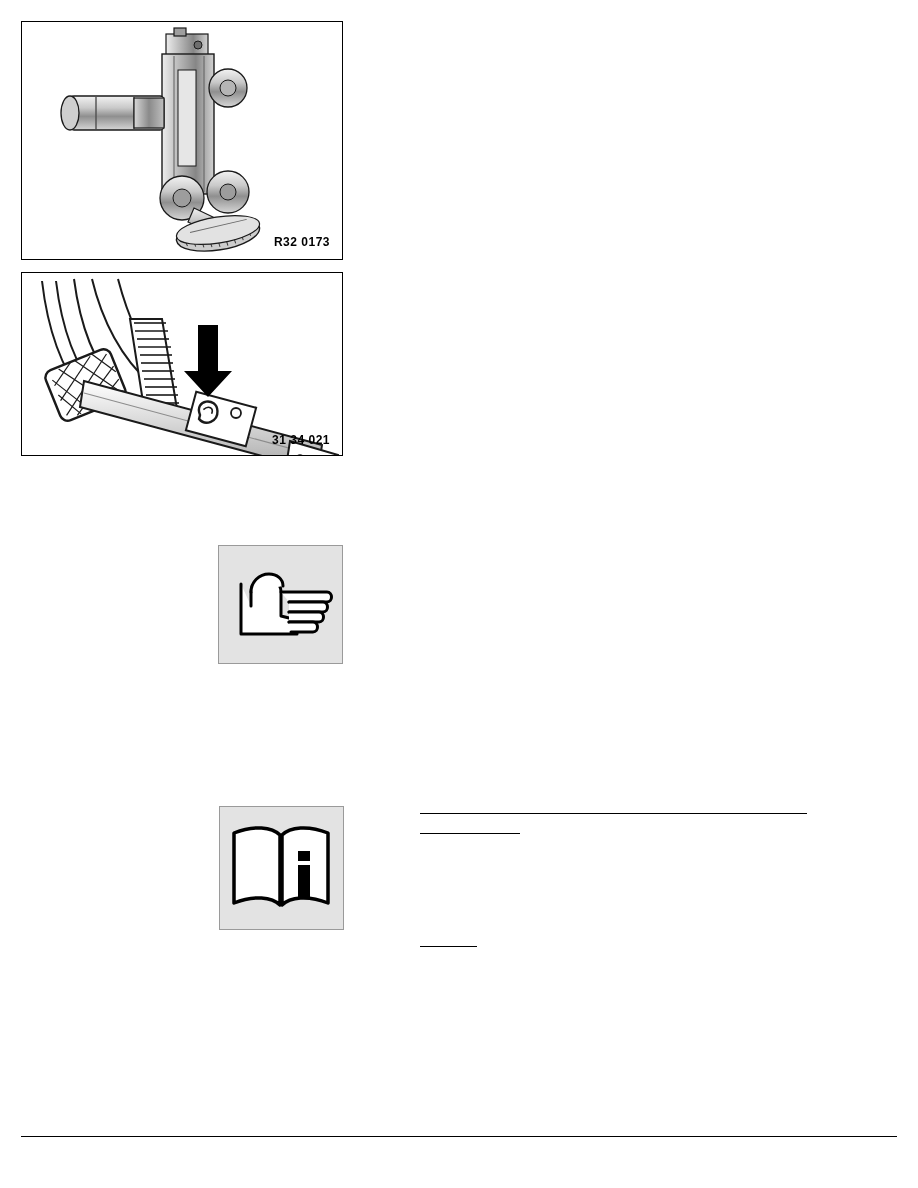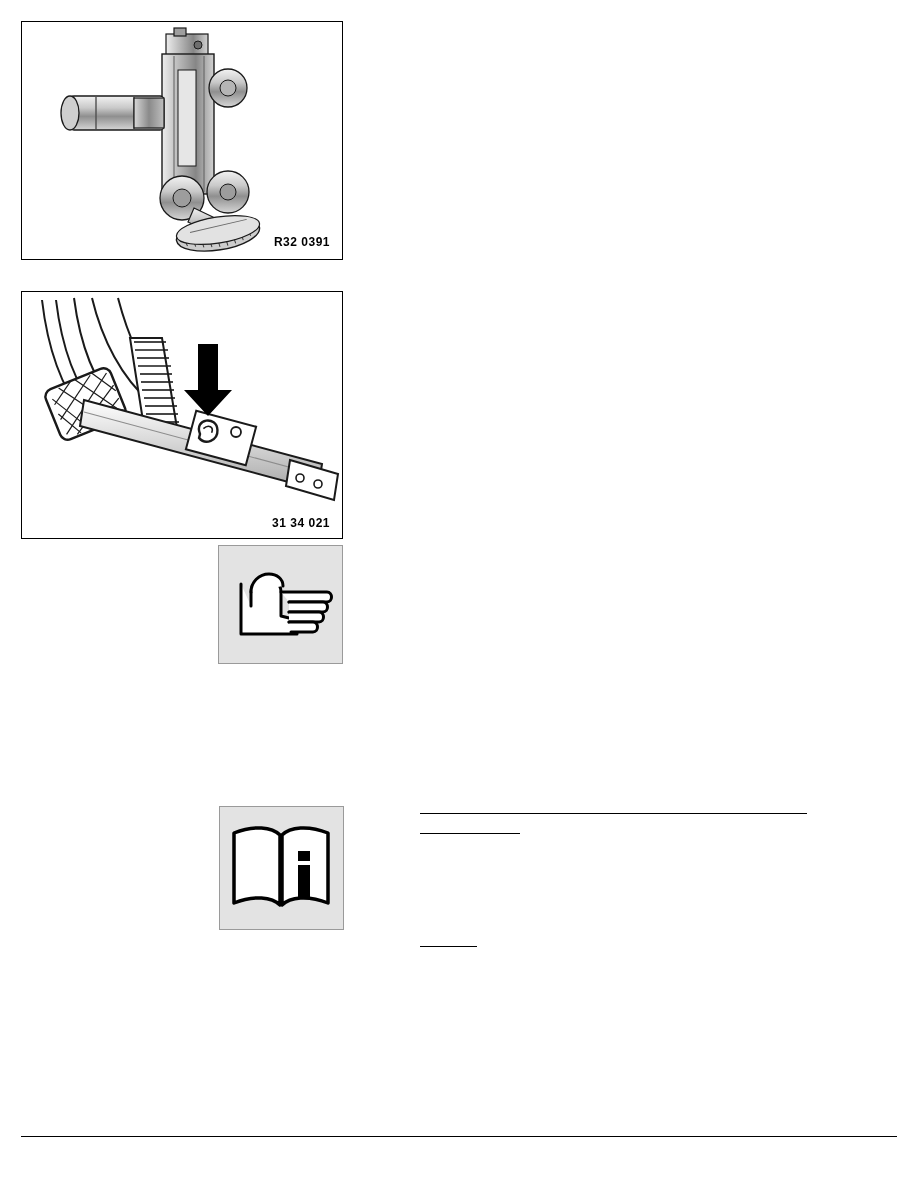--- a/index.html
+++ b/index.html
@@ -34,23 +34,23 @@
   }
 
   #fig-tool {
     left: 21px;
     top: 21px;
     width: 322px;
     height: 239px;
   }
   #fig-pedal {
     left: 21px;
-    top: 291px;
+    top: 272px;
     width: 322px;
-    height: 248px;
+    height: 184px;
   }
 
   
   .icon-panel {
     position: absolute;
     background: #e3e3e3;
     border: 1px solid #9a9a9a;
     box-sizing: border-box;
   }
   #panel-hand {
@@ -147,21 +147,21 @@
       <line x1="184" y1="199" x2="188" y2="224"></line>
       <line x1="192" y1="198" x2="196" y2="225"></line>
       <line x1="200" y1="198" x2="204" y2="225"></line>
       <line x1="208" y1="199" x2="212" y2="224"></line>
       <line x1="216" y1="201" x2="220" y2="222"></line>
       <line x1="224" y1="204" x2="228" y2="219"></line>
     </g>
     <ellipse cx="196" cy="208" rx="42" ry="13" fill="#e2e2e2" stroke="#1a1a1a" stroke-width="1.2" transform="rotate(-9 196 208)"></ellipse>
     <path d="M168 206 L226 202" stroke="#6a6a6a" stroke-width="1" transform="rotate(-9 196 208)"></path>
   </svg>
-  <div class="fig-caption" style="right:12px; bottom:10px;">R32 0391</div>
+  <div class="fig-caption" style="right:12px; bottom:10px;">R32 0173</div>
 </div>
 
 <div class="figure" id="fig-pedal">
   <svg width="320" height="242" viewBox="0 0 320 242">
     <defs>
       <linearGradient id="gRod" x1="0" y1="0" x2="0" y2="1">
         <stop offset="0%" stop-color="#ffffff"></stop>
         <stop offset="45%" stop-color="#d9d9d9"></stop>
         <stop offset="100%" stop-color="#a8a8a8"></stop>
       </linearGradient>

